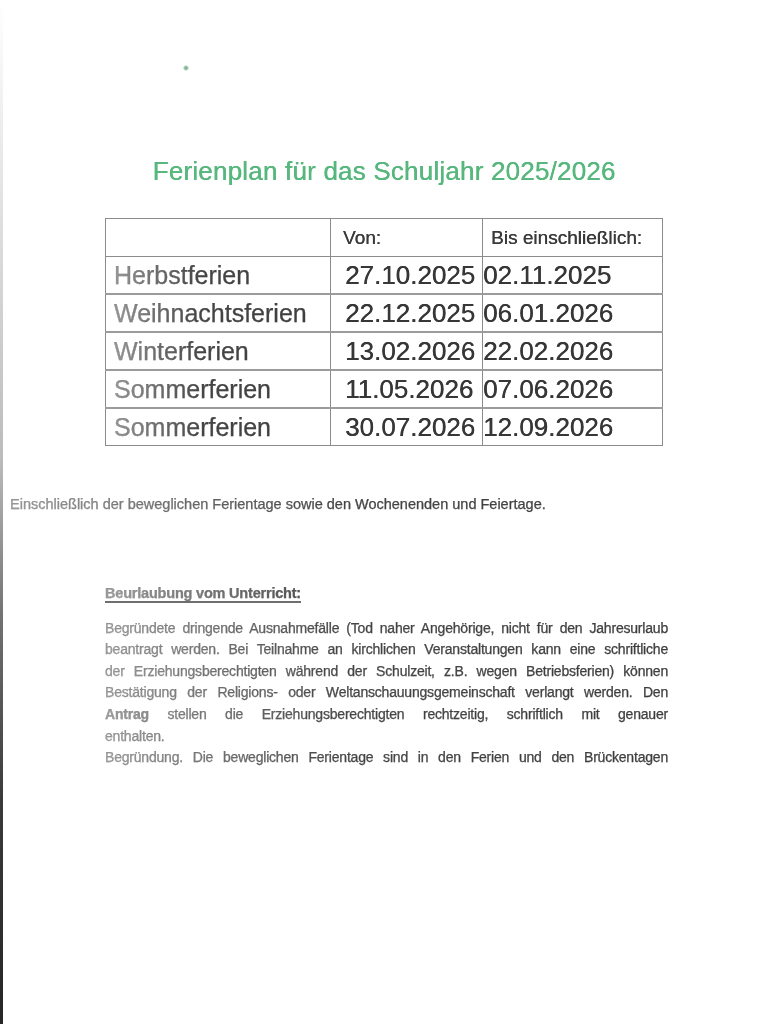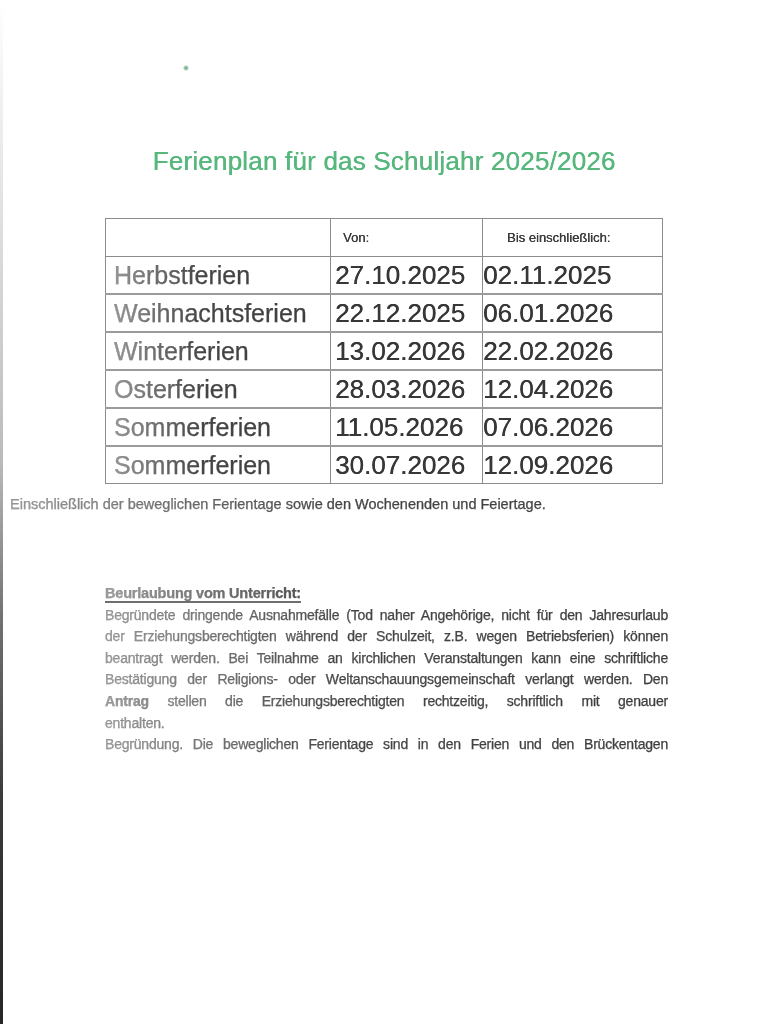--- a/index.html
+++ b/index.html
@@ -33,21 +33,21 @@
     position: absolute;
     left: 183px; top: 65px;
     width: 6px; height: 6px;
     border-radius: 50%;
     background: radial-gradient(circle at 50% 50%, #4f7f66 0%, #8fc7a6 45%, rgba(255,255,255,0) 75%);
     opacity: .8;
   }
   .title {
     position: absolute;
     top: 140px; left: 0; right: 0;
-    margin: 6px;
+    margin: 16px;
     text-align: center;
     font-size: 26px;
     font-weight: 400;
     letter-spacing: 0.2px;
     text-shadow: 0.45px 0 0 currentColor;
   }
   
   .ferien-table {
     position: absolute;
     top: 218px; left: 105px;
@@ -62,38 +62,38 @@
     overflow: hidden;
     white-space: nowrap;
   }
   .ferien-table { border: 1px solid #7b7b7b; }
   .col-name  { width: 225px; }
   .col-from  { width: 152px; }
   .col-until { width: 180px; }
   .ferien-table th {
     height: 37px;
     font-weight: 400;
-    font-size: 13px;
+    font-size: 19px;
     color: #3a3a3a;
     text-align: left;
     text-shadow: 0.35px 0 0 currentColor;
   }
   .ferien-table th.c2 { padding-left: 12px; }
-  .ferien-table th.c3 { padding-left: 24px; }
+  .ferien-table th.c3 { padding-left: 8px; }
   .ferien-table td { height: 36px; }
   td.name-cell {
     padding-left: 8px;
     font-size: 25px;
   }
   td.date-cell {
     font-size: 26px;
     color: #373737;
     text-shadow: 0.4px 0 0 currentColor;
   }
-  td.from-cell  { padding-left: 4px; }
+  td.from-cell  { padding-left: 14px; }
   td.until-cell { padding-left: 0; }
   
   .ferien-table tbody tr:nth-child(n+2) td { border-top-width: 2px; border-top-color: #9b9b9b; }
   
   .fade {
     background: linear-gradient(90deg, #9d9d9d 0%, #7a7a7a 16%, #454545 42%, #3c3c3c 100%);
     -webkit-background-clip: text;
     background-clip: text;
     color: transparent;
     -webkit-text-stroke: 0.25px rgba(80,80,80,0.35);
@@ -114,21 +114,21 @@
     line-height: 21.6px;
     letter-spacing: -0.2px;
   }
   .leave .heading {
     font-weight: 700;
     font-size: 14.5px;
     text-decoration: underline;
     text-decoration-color: #6f6f6f;
     text-decoration-thickness: 1.5px;
     text-underline-offset: 2.5px;
-    margin-bottom: 0;
+    margin-bottom: 13px;
   }
   .pline { width: 563px; }
   .jline {
     text-align: justify;
     text-align-last: justify;
     text-justify: inter-word;
   }
   .antrag {
     font-weight: 700;
     text-decoration-color: #8a8a8a;
@@ -168,44 +168,39 @@
         <td class="name-cell fade">Weihnachtsferien</td>
         <td class="date-cell from-cell">22.12.2025</td>
         <td class="date-cell until-cell">06.01.2026</td>
       </tr>
       <tr>
         <td class="name-cell fade">Winterferien</td>
         <td class="date-cell from-cell">13.02.2026</td>
         <td class="date-cell until-cell">22.02.2026</td>
       </tr>
       <tr>
-        <td class="name-cell fade">Osterferien</td>
-        <td class="date-cell from-cell">28.03.2026</td>
-        <td class="date-cell until-cell">12.04.2026</td>
-      </tr>
-      <tr>
         <td class="name-cell fade">Sommerferien</td>
         <td class="date-cell from-cell">11.05.2026</td>
         <td class="date-cell until-cell">07.06.2026</td>
       </tr>
       <tr>
         <td class="name-cell fade">Sommerferien</td>
         <td class="date-cell from-cell">30.07.2026</td>
         <td class="date-cell until-cell">12.09.2026</td>
       </tr>
     </tbody>
   </table>
 
   <div class="note fade">Einschließlich der beweglichen Ferientage sowie den Wochenenden und Feiertage.</div>
 
   <div class="leave">
     <div class="heading fade">Beurlaubung vom Unterricht:</div>
     <div class="pline jline fade">Begründete dringende Ausnahmefälle (Tod naher Angehörige, nicht für den Jahresurlaub</div>
+    <div class="pline jline fade">beantragt werden. Bei Teilnahme an kirchlichen Veranstaltungen kann eine schriftliche</div>
     <div class="pline jline fade">der Erziehungsberechtigten während der Schulzeit, z.B. wegen Betriebsferien) können</div>
-    <div class="pline jline fade">beantragt werden. Bei Teilnahme an kirchlichen Veranstaltungen kann eine schriftliche</div>
     <div class="pline jline fade">Bestätigung der Religions- oder Weltanschauungsgemeinschaft verlangt werden. Den</div>
     <div class="pline jline fade">
       <span class="antrag">Antrag</span>
       <span>stellen die Erziehungsberechtigten rechtzeitig, schriftlich mit genauer</span>
     </div>
     <div class="pline fade">enthalten.</div>
     <div class="pline jline fade">Begründung. Die beweglichen Ferientage sind in den Ferien und den Brückentagen</div>
   </div>
 </div>
 

